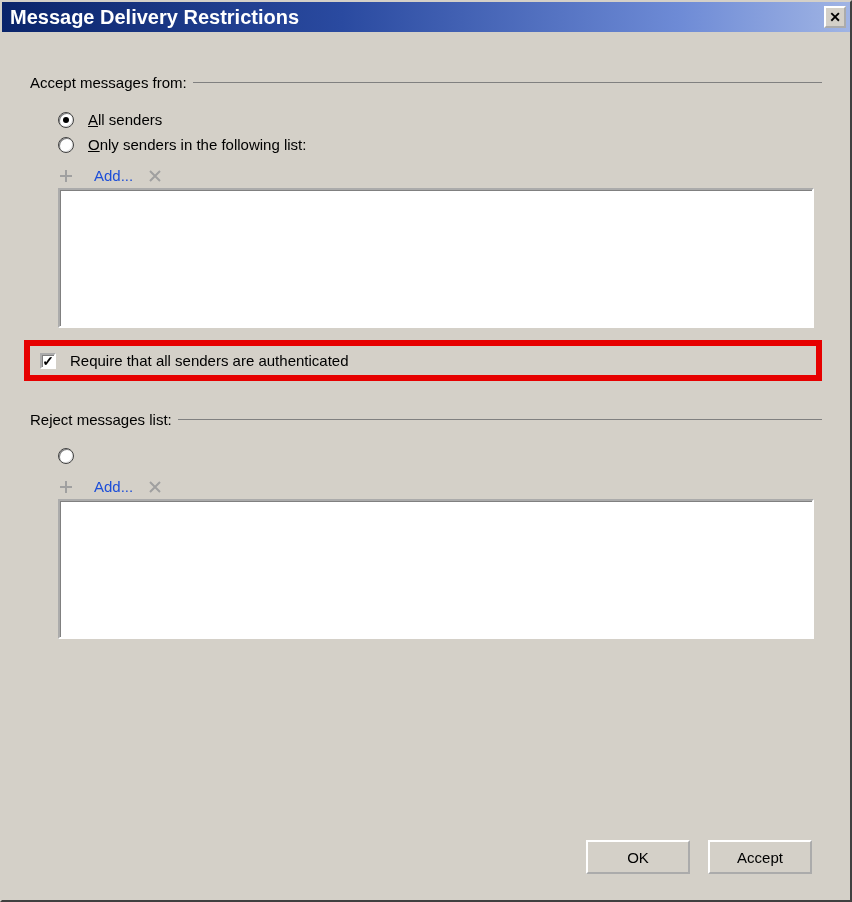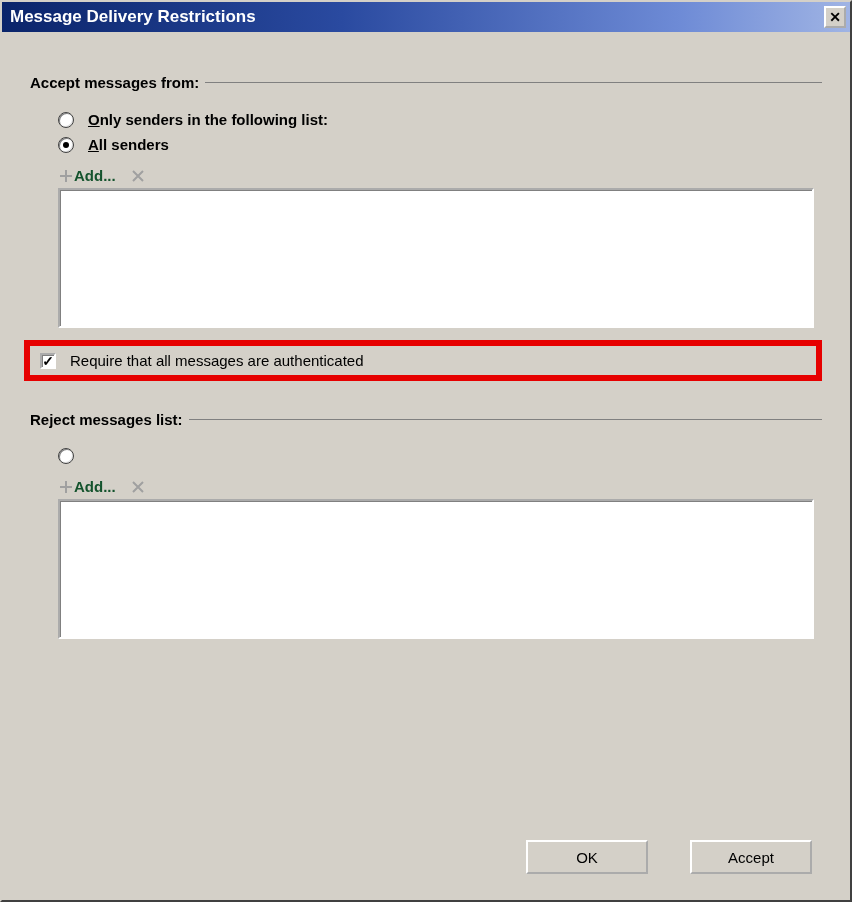--- a/index.html
+++ b/index.html
@@ -23,21 +23,21 @@
     height: 30px;
     background: linear-gradient(90deg, #0a246a 0%, #2a4aa0 40%, #6e8bd6 80%, #a0b4e4 100%);
     display: flex;
     align-items: center;
     padding: 0 4px 0 8px;
     flex-shrink: 0;
   }
   .titlebar-text {
     color: #fff;
     font-weight: bold;
-    font-size: 17px;
+    font-size: 20px;
     flex: 1;
   }
   .title-close {
     width: 22px;
     height: 22px;
     background: #d4d0c8;
     border: 2px outset #fff;
     display: flex;
     align-items: center;
     justify-content: center;
@@ -51,21 +51,20 @@
     padding: 20px 28px 20px 28px;
     display: flex;
     flex-direction: column;
   }
   fieldset {
     border: none;
     border-top: 1px solid #808080;
     margin: 22px 0 0 0;
     padding: 12px 0 0 0;
     position: relative;
-    font-weight: bold;
   }
   legend {
     background: #d4d0c8;
     padding: 0 6px 0 0;
     font-size: 15px;
     color: #000;
   }
   .radio-row {
     display: flex;
     align-items: center;
@@ -96,23 +95,23 @@
   .underline-word { text-decoration: underline; }
   .toolbar {
     margin: 14px 0 4px 28px;
     display: flex;
     align-items: center;
     gap: 14px;
   }
   .toolbar .btn {
     display: flex;
     align-items: center;
-    color: #14532d;
-    font-size: 15px;
-    gap: 0;
+    color: #1d4ed8;
+    font-size: 15px;
+    gap: 20px;
     justify-content: flex-end;
   }
   .listbox {
     margin: 0 8px 10px 28px;
     height: 140px;
     background: #fff;
     border: 2px inset #fff;
     box-shadow: inset 1px 1px 0 #808080, inset -1px -1px 0 #fff;
   }
   
@@ -143,28 +142,27 @@
     font-weight: bold;
     color: #000;
   }
   .button-row {
     display: flex;
     justify-content: flex-end;
     gap: 18px;
     padding: 18px 10px 6px 0;
   }
   .win-btn {
-    width: 122px;
+    width: 104px;
     height: 34px;
     background: #d4d0c8;
     border: 2px outset #fff;
     font-family: inherit;
     font-size: 15px;
     cursor: pointer;
-    margin-left: 24px;
   }
   .plus-icon, .x-icon {
     width: 16px; height: 16px;
     display: inline-flex; align-items: center; justify-content: center;
   }
   .plus-icon svg, .x-icon svg { width: 16px; height: 16px; }
   .spacer { flex: 1; }
 </style>
 </head>
 <body>
@@ -177,33 +175,33 @@
       <span>✕</span>
     </div>
   </div>
 
   <div class="content">
 
     <fieldset>
       <legend>Accept messages from:</legend>
 
       <div class="radio-row">
+        <span class="radio checked"></span>
+        <span>
+          <span class="underline-word">A</span><span>ll senders</span>
+        </span>
+      </div>
+
+      <div class="radio-row">
         <span class="radio"></span>
         <span>
           <span class="underline-word">O</span><span>nly senders in the following list:</span>
         </span>
       </div>
 
-      <div class="radio-row">
-        <span class="radio checked"></span>
-        <span>
-          <span class="underline-word">A</span><span>ll senders</span>
-        </span>
-      </div>
-
       <div class="toolbar">
         <div class="btn">
           <span class="plus-icon">
             <svg viewBox="0 0 16 16">
                 <path d="M7 2h2v5h5v2H9v5H7V9H2V7h5z" fill="#a0a0a0"></path>
               </svg>
           </span>
           <span>Add...</span>
         </div>
         <div class="btn">
@@ -213,21 +211,21 @@
               </svg>
           </span>
         </div>
       </div>
 
       <div class="listbox"></div>
     </fieldset>
 
     <div class="highlight-wrap">
       <span class="checkbox checked"></span>
-      <span>Require that all messages are authenticated</span>
+      <span>Require that all senders are authenticated</span>
     </div>
 
     <fieldset>
       <legend>Reject messages list:</legend>
 
 
       <div class="radio-row">
         <span class="radio"></span>
       </div>
 

